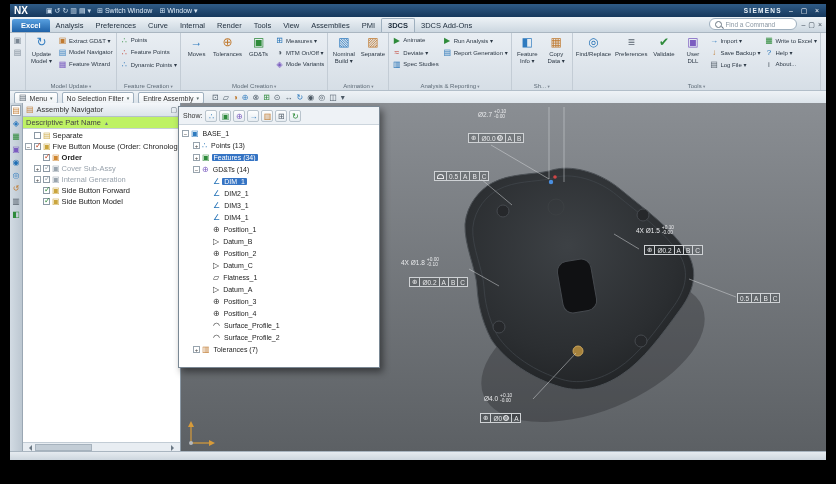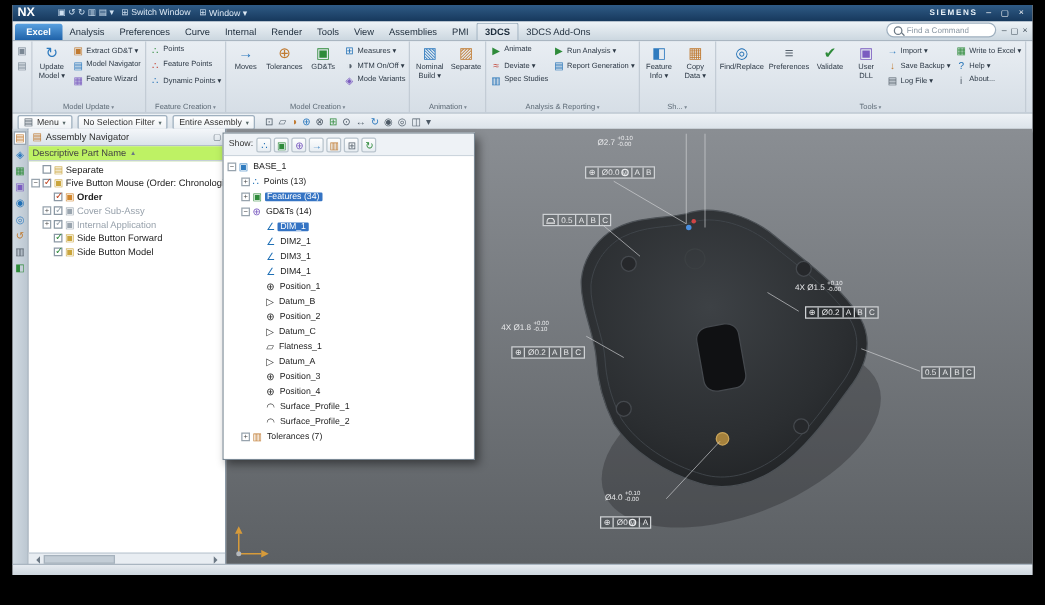--- a/index.html
+++ b/index.html
@@ -445,21 +445,21 @@
           <div class="arow dim" style="padding-left: 11px;">
             <span class="exp">+</span>
             <span class="cb checked-gray"></span>
             <span class="icon" style="color: rgb(154, 165, 175);">▣</span>
             <span class="albl">Cover Sub-Assy</span>
           </div>
           <div class="arow dim" style="padding-left: 11px;">
             <span class="exp">+</span>
             <span class="cb checked-gray"></span>
             <span class="icon" style="color: rgb(154, 165, 175);">▣</span>
-            <span class="albl">Internal Application</span>
+            <span class="albl">Internal Generation</span>
           </div>
           <div class="arow" style="padding-left: 11px;">
             <span class="sp"></span>
             <span class="cb checked-green"></span>
             <span class="icon" style="color: rgb(202, 165, 61);">▣</span>
             <span class="albl">Side Button Forward</span>
           </div>
           <div class="arow" style="padding-left: 11px;">
             <span class="sp"></span>
             <span class="cb checked-green"></span>

